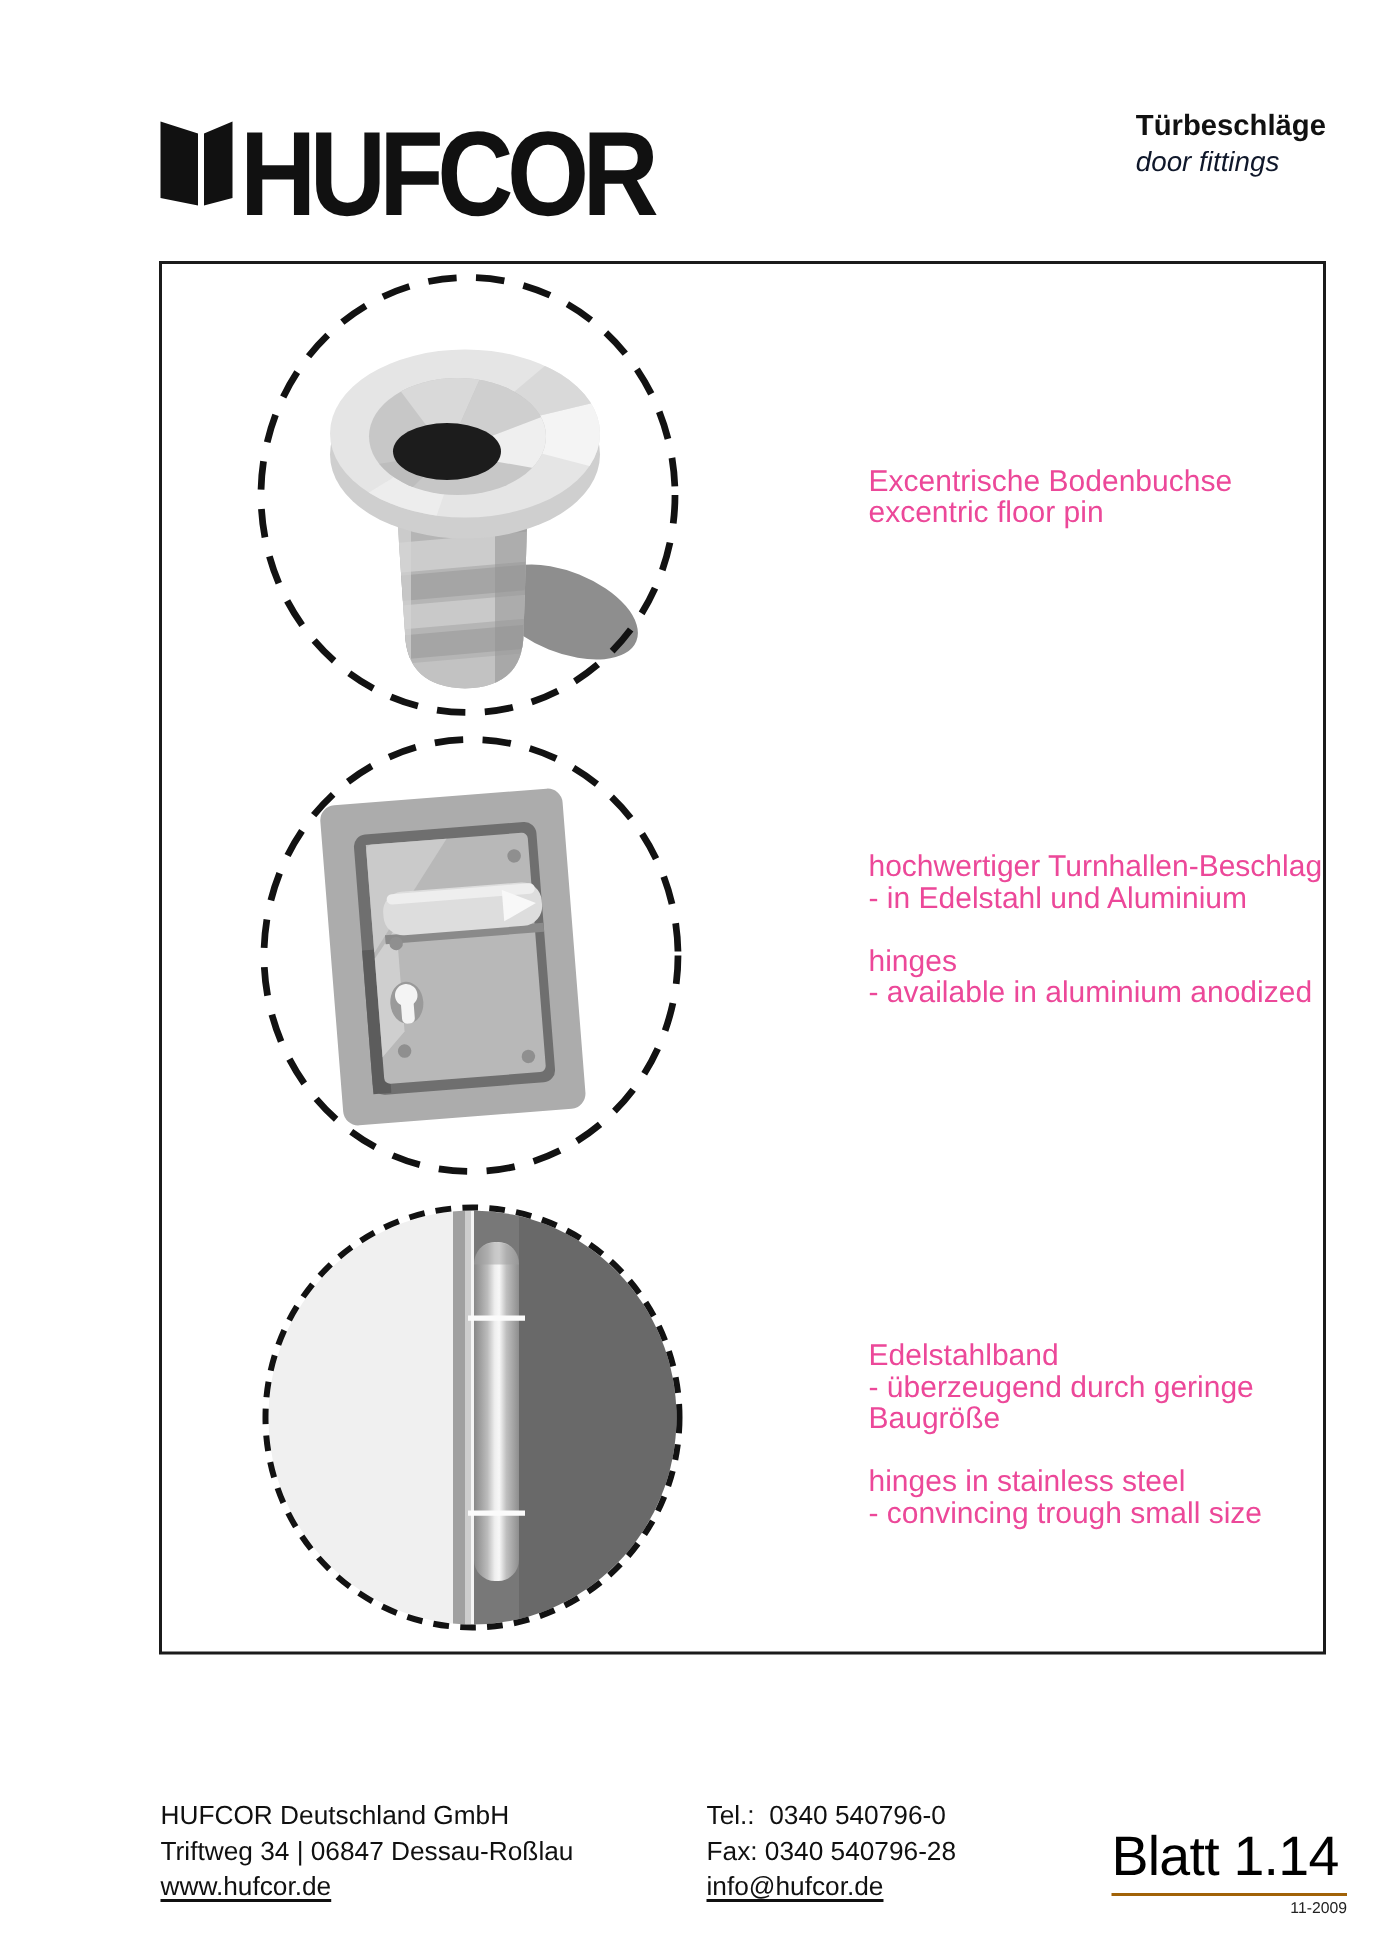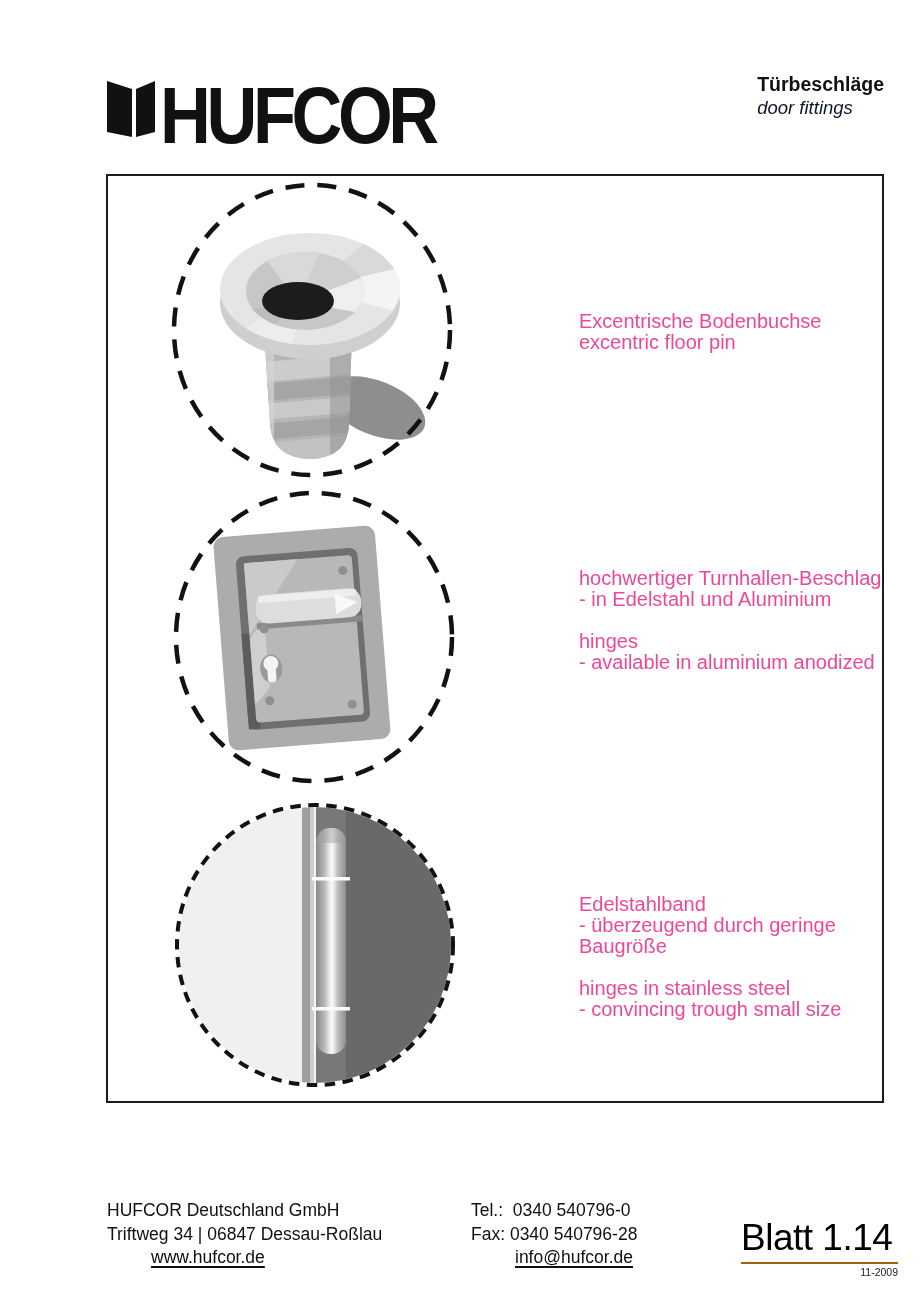--- a/index.html
+++ b/index.html
@@ -29,21 +29,21 @@
   
   .tb{left:535px;font-size:20px;line-height:21px;color:#ec4899;margin-left:44px;}
   .tb .text-line{min-height:21px;white-space:pre-wrap;}
   .tb1{top:311px;} .tb2{top:568px;} .tb3{top:894px;}
 
   
   .f-col{font-size:17.5px;line-height:23.5px;color:#101010;}
   .f-col .f-line{white-space:pre-wrap;min-height:23.5px;}
   .f-col1{left:107px;top:1199px;}
   .f-col2{left:471px;top:1199px;}
-  .u{text-decoration:underline;text-underline-offset:3px;text-decoration-thickness:1.5px;cursor:pointer;margin-left:44px;}
+  .u{text-decoration:underline;text-underline-offset:3px;text-decoration-thickness:1.5px;cursor:pointer;}
   .sheet{left:741px;top:1219px;width:157px;}
   .sheet-number{
     font-size:37px;letter-spacing:-.5px;color:#000;white-space:nowrap;
     padding-bottom:5px;border-bottom:2px solid #a16207;line-height:38px;
   }
   .sheet-date{font-size:10.5px;text-align:right;margin-top:2px;color:#222;}
 </style>
 </head>
 <body>
 

